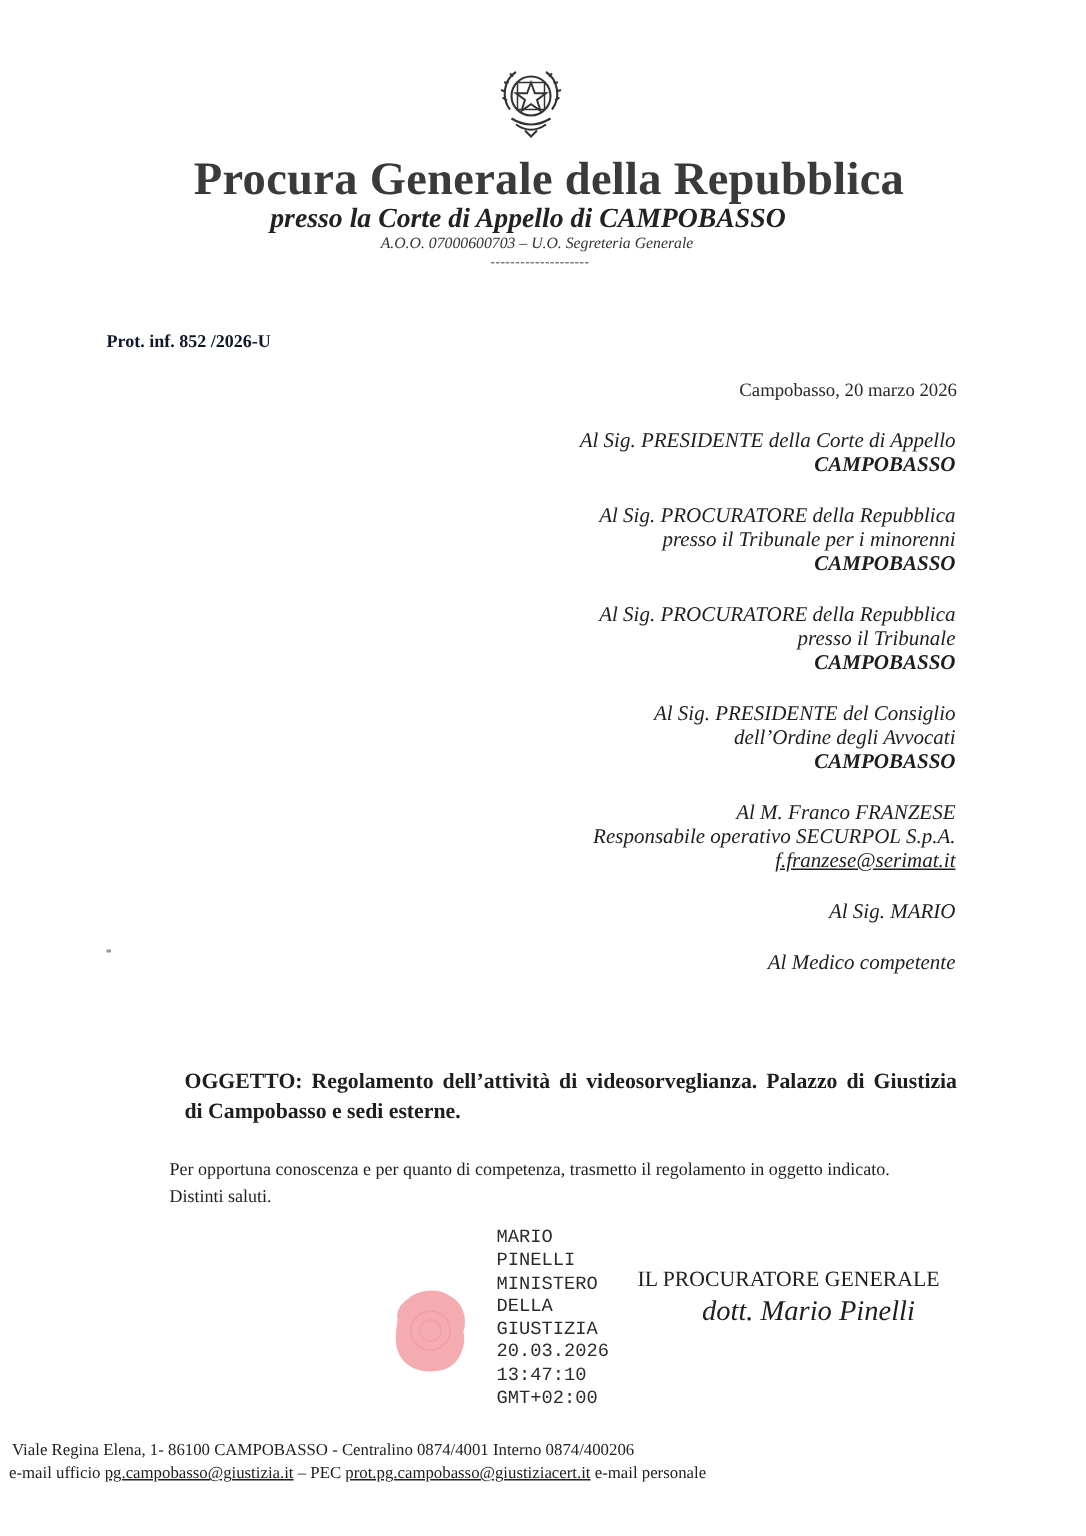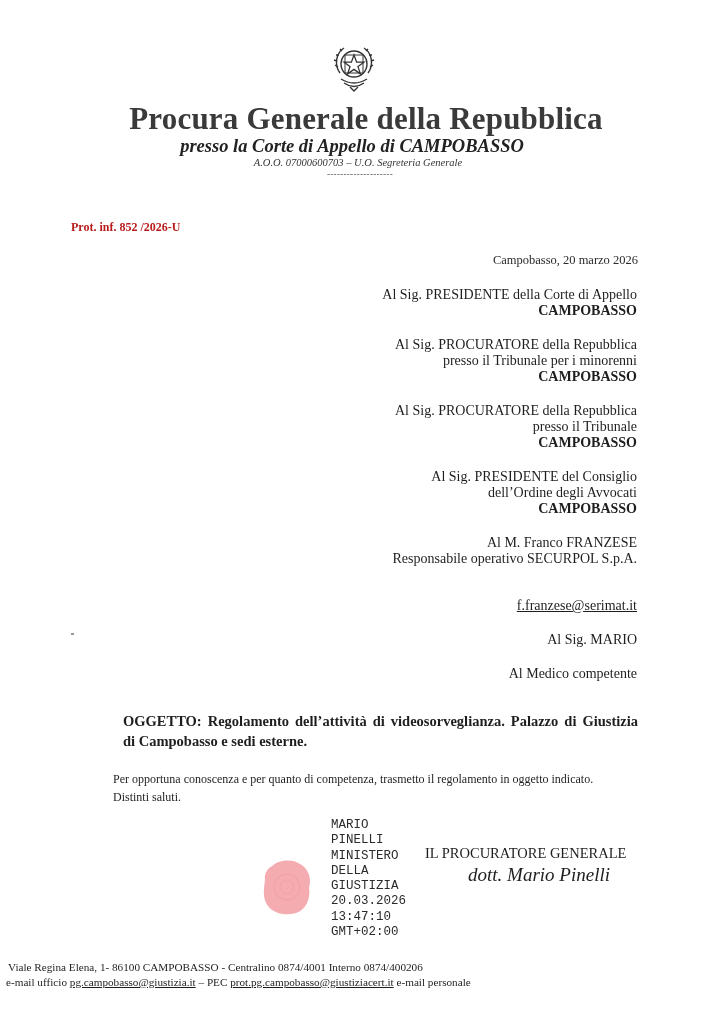--- a/index.html
+++ b/index.html
@@ -54,40 +54,41 @@
       color: #444;
       letter-spacing: 0.3px;
       transform: translateX(-2px);
     }
 
     
     .prot {
       left: 71px; top: 220px;
       font-size: 12px;
       font-weight: bold;
-      color: #b91c1c;
+      color: #0f172a;
     }
     .date {
       right: 86px; top: 210px;
       font-size: 12.5px;
       color: #2a2a2a;
       margin-top: 43px;
     }
 
     
     .recipients {
       right: 87px; top: 287px;
       text-align: right;
       font-size: 14px;
       line-height: 16px;
       color: #1e1e1e;
+      font-style: italic;
     }
     .recipient { margin-bottom: 18px; }
     .recipient .city { font-weight: bold; }
-    .recipient .email { text-decoration: underline; margin-top: 31px; }
+    .recipient .email { text-decoration: underline; }
 
     .dot-mark {
       left: 71px; top: 633px;
       width: 3px; height: 2px;
       background: #999;
     }
 
     
     .subject {
       left: 123px; top: 711px; width: 515px;

